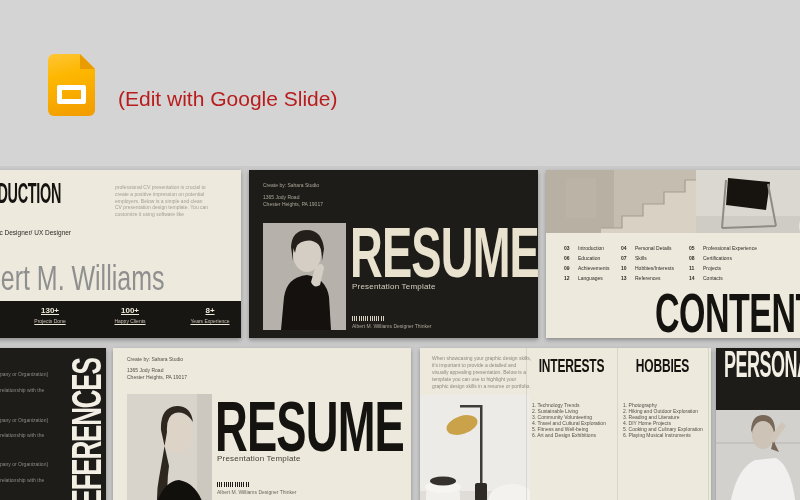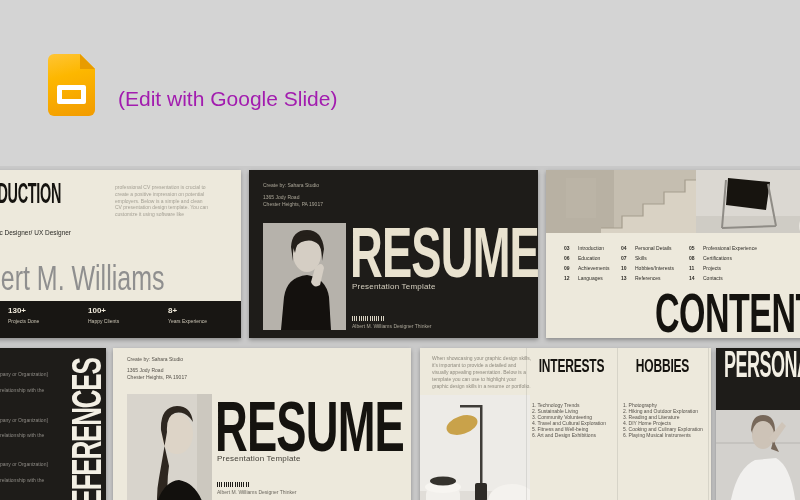--- a/index.html
+++ b/index.html
@@ -8,21 +8,21 @@
   .abs{position:absolute;}
   .slide{position:absolute;overflow:hidden;box-shadow:0 2px 4px rgba(0,0,0,0.3);}
   .cream{background:#EDE9DC;}
   .dark{background:#1E1C19;}
   .disp{position:absolute;font-weight:800;transform-origin:left top;white-space:nowrap;
         color:#15130F;letter-spacing:-0.5px;line-height:1;}
   .tiny{position:absolute;font-size:5px;line-height:1.35;}
   .barcode{position:absolute;width:32px;height:5px;}
   .bc-dark{background:repeating-linear-gradient(90deg,#D8D2C2 0 1px,transparent 1px 2.2px);}
   .bc-light{background:repeating-linear-gradient(90deg,#1E1C19 0 1px,transparent 1px 2.2px);}
-  .stat{position:absolute;width:84px;text-align:left;color:#EFE9DA;}
+  .stat{position:absolute;width:84px;text-align:center;color:#EFE9DA;text-decoration:underline;}
   .stat .v{font-size:8px;font-weight:700;line-height:1.1;}
   .stat .l{font-size:5px;color:#C9C3B3;margin-top:2px;}
   .crow{display:flex;height:10px;font-size:5px;color:#2F2D28;}
   .cnum{width:14px;font-weight:700;}
   .flist{position:absolute;font-size:5px;line-height:5.9px;color:#55514A;}
   .vline{position:absolute;top:0;width:1px;height:171px;background:rgba(30,28,25,0.10);}
   svg{display:block;}
 </style>
 </head>
 <body>
@@ -31,21 +31,21 @@
 
   <div class="abs" style="left:0;top:166px;width:800px;height:334px;background:#C9C9C9;"></div>
 
   <div class="abs" style="left:0;top:0;width:800px;height:166px;">
     <div class="abs" style="left:48px;top:54px;width:47px;height:62px;">
       <div class="abs" style="left:0;top:0;width:47px;height:62px;border-radius:6px;background:linear-gradient(165deg,#FFC535 0%,#FDB700 35%,#F29B00 100%);"></div>
       <div class="abs" style="right:0;top:0;width:15px;height:15px;background:#D4D4D4;clip-path:polygon(0 0,100% 0,100% 100%);"></div>
       <div class="abs" style="right:0;top:0;width:15px;height:15px;background:#E89C00;clip-path:polygon(0 0,100% 100%,0 100%);"></div>
       <div class="abs" style="left:9px;top:31px;width:19px;height:9px;border:5px solid #ffffff;border-radius:2px;"></div>
     </div>
-    <div class="abs" style="left:118px;top:87px;font-size:21px;font-weight:500;color:#a21caf;">(Edit with Google Slide)</div>
+    <div class="abs" style="left:118px;top:87px;font-size:21px;font-weight:500;color:#b91c1c;">(Edit with Google Slide)</div>
   </div>
 
   <div class="slide cream" style="left:-58px;top:170px;width:299px;height:168px;">
     <div class="disp" style="left:12px;top:10px;font-size:16px;transform:scale(0.9,1.8);letter-spacing:-0.3px;">INTRODUCTION</div>
     <div class="tiny" style="left:173px;top:14px;width:95px;color:#A39F93;">professional CV presentation is crucial to create a positive impression on potential employers. Below is a simple and clean CV presentation design template. You can customize it using software like</div>
     <div class="abs" style="left:38px;top:59px;font-size:6.5px;font-weight:500;color:#2B2A26;">Graphic Designer/ UX Designer</div>
     <div class="abs" style="left:13px;top:88px;font-size:32px;color:#8F8F8F;white-space:nowrap;transform:scale(0.78,1.1);transform-origin:left top;">Robert M. Williams</div>
     <div class="abs" style="left:0;top:131px;width:299px;height:37px;background:#181613;">
       <div class="stat" style="left:66px;top:6px;">
         <div class="v">130+</div>

